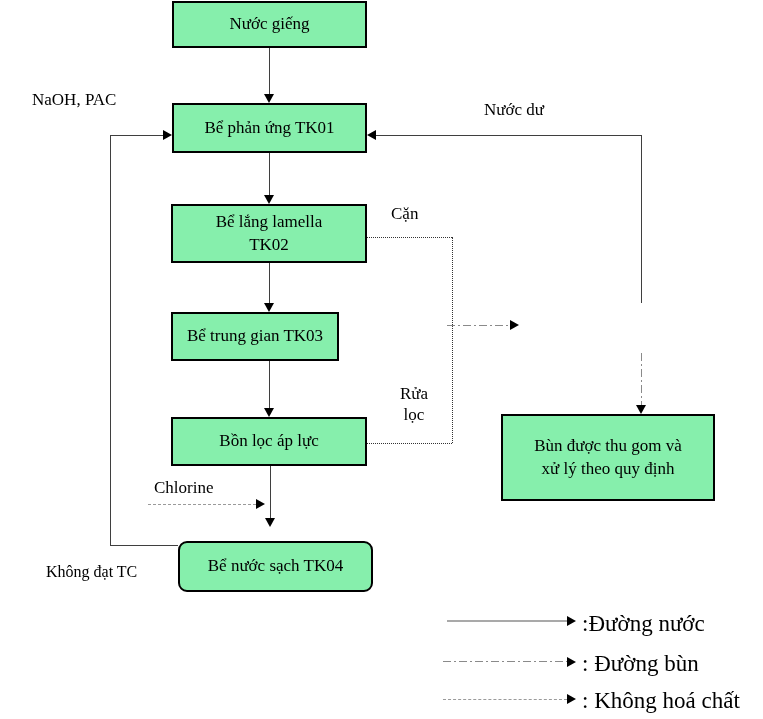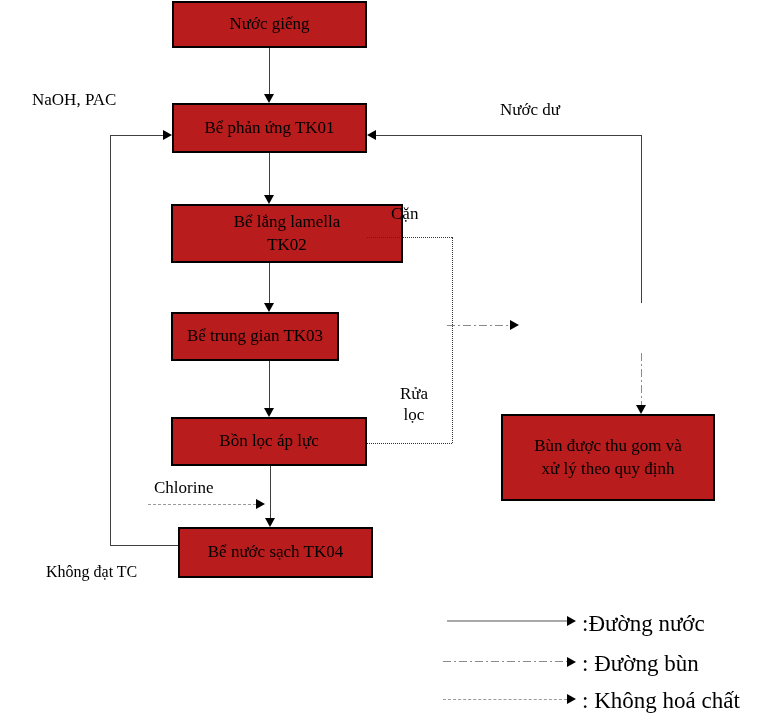--- a/index.html
+++ b/index.html
@@ -6,21 +6,21 @@
   #canvas{
     position:relative;
     width:763px;height:719px;
     background:#ffffff;
     font-family:"Liberation Serif","DejaVu Serif",serif;
     color:#000;
     overflow:hidden;
   }
   .box{
     position:absolute;box-sizing:border-box;
-    border:2px solid #000;background:#b91c1c;
+    border:2px solid #000;background:#86efac;
     display:flex;align-items:center;justify-content:center;
     text-align:center;font-size:17px;line-height:1.32;
     white-space:pre-line;
   }
   .lbl{
     position:absolute;font-size:17px;line-height:1.25;white-space:pre-line;
   }
   .hline{position:absolute;height:0;border-top:1px solid #3f3f3f;}
   .vline{position:absolute;width:0;border-left:1px solid #3f3f3f;}
   .hdot{position:absolute;height:0;border-top:1px dotted #333;}
@@ -37,25 +37,25 @@
   .arr-left{border-top:5px solid transparent;border-bottom:5px solid transparent;border-right:9px solid #000;}
   .legend-lbl{position:absolute;font-size:23px;}
 </style>
 </head>
 <body>
 
 <div id="canvas">
 
   <div class="box" style="left:172px;top:1px;width:195px;height:47px;">Nước giếng</div>
   <div class="box" style="left:172px;top:103px;width:195px;height:50px;">Bể phản ứng TK01</div>
-  <div class="box" style="left:171px;top:204px;width:232px;height:59px;">Bể lắng lamella
+  <div class="box" style="left:171px;top:204px;width:196px;height:59px;">Bể lắng lamella
 TK02</div>
   <div class="box" style="left:171px;top:312px;width:168px;height:49px;">Bể trung gian TK03</div>
   <div class="box" style="left:171px;top:417px;width:196px;height:49px;">Bồn lọc áp lực</div>
-  <div class="box" style="left:178px;top:527px;width:195px;height:51px;">Bể nước sạch TK04</div>
+  <div class="box" style="left:178px;top:541px;width:195px;height:51px;border-radius:9px;">Bể nước sạch TK04</div>
   <div class="box" style="left:501px;top:414px;width:214px;height:87px;">Bùn được thu gom và
 xử lý theo quy định</div>
 
   <div class="vline" style="left:269px;top:48px;height:46px;"></div>
   <div class="arr arr-down" style="left:264px;top:94px;"></div>
 
   <div class="vline" style="left:269px;top:153px;height:42px;"></div>
   <div class="arr arr-down" style="left:264px;top:195px;"></div>
 
   <div class="vline" style="left:269px;top:263px;height:40px;"></div>
@@ -83,21 +83,21 @@
   <div class="hdashdot" style="left:447px;top:325px;width:63px;"></div>
   <div class="arr arr-right" style="left:510px;top:320px;"></div>
 
   <div class="vdashdot" style="left:641px;top:353px;height:52px;"></div>
   <div class="arr arr-down" style="left:636px;top:405px;"></div>
 
   <div class="hdash" style="left:148px;top:504px;width:108px;"></div>
   <div class="arr arr-right" style="left:256px;top:499px;"></div>
 
   <div class="lbl" style="left:32px;top:89px;">NaOH, PAC</div>
-  <div class="lbl" style="left:500px;top:99px;">Nước dư</div>
+  <div class="lbl" style="left:484px;top:99px;">Nước dư</div>
   <div class="lbl" style="left:391px;top:203px;">Cặn</div>
   <div class="lbl" style="left:393px;top:383px;width:42px;text-align:center;">Rửa
 lọc</div>
   <div class="lbl" style="left:154px;top:477px;">Chlorine</div>
   <div class="lbl" style="left:46px;top:562px;font-size:16px;">Không đạt TC</div>
 
   <div>
     <div class="hgray" style="left:447px;top:620px;width:120px;"></div>
     <div class="arr arr-right" style="left:567px;top:616px;"></div>
     <div class="legend-lbl" style="left:582px;top:611px;">:Đường nước</div>

